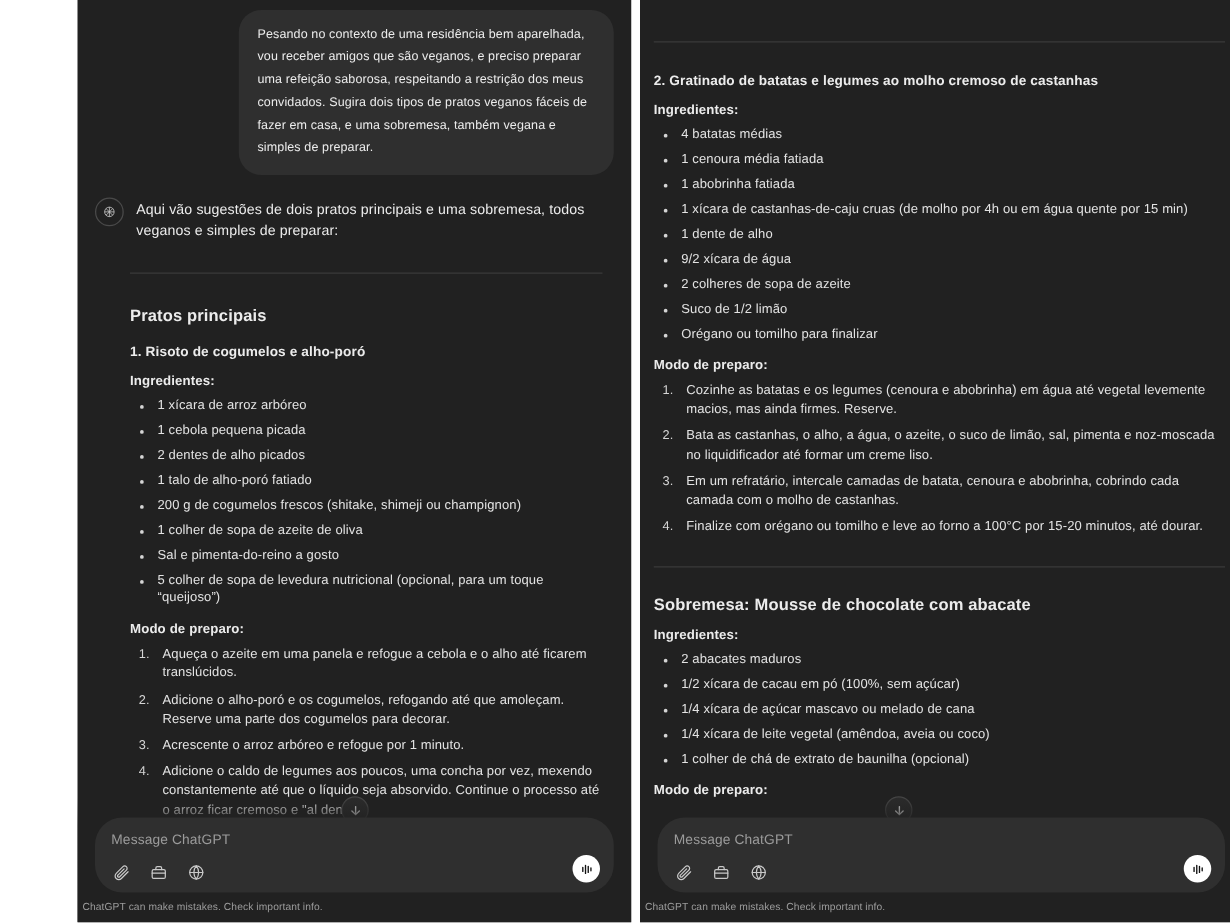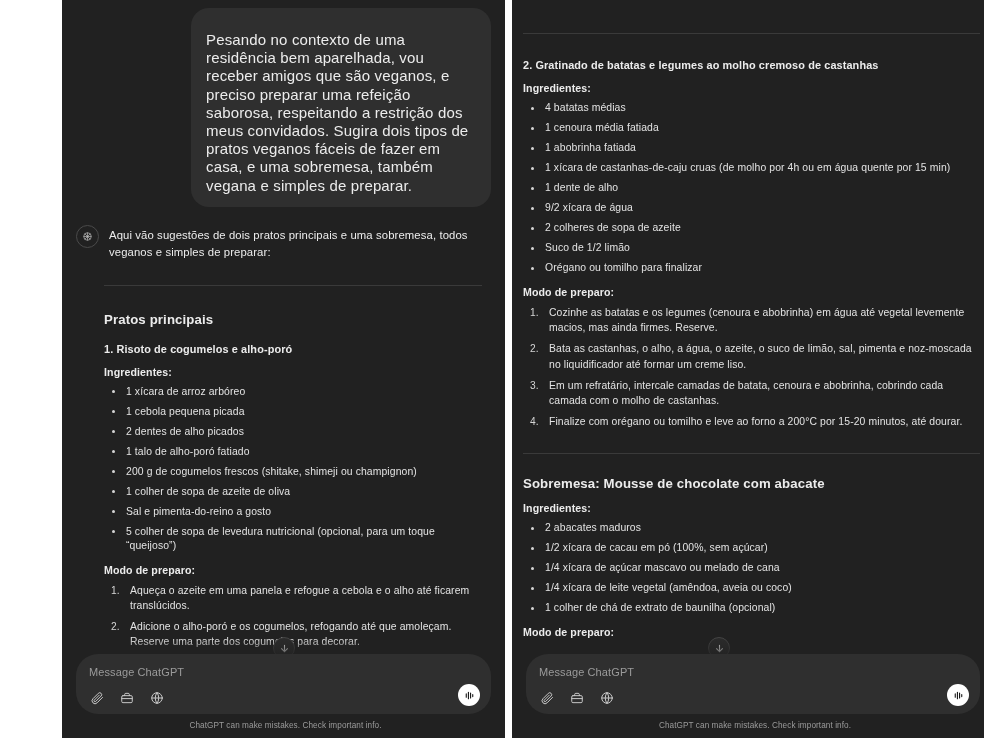--- a/index.html
+++ b/index.html
@@ -43,23 +43,23 @@
   
   .user-row {
     display: flex;
     justify-content: flex-end;
     padding: 8px 14px 0 0;
   }
   .user-bubble {
     background: #2f2f2f;
     color: #ececec;
     border-radius: 18px;
-    padding: 23px 15px 12px 15px;
+    padding: 11px 15px 12px 15px;
     max-width: 300px;
-    font-size: 15px;
+    font-size: 10px;
     line-height: 18.2px;
     letter-spacing: 0.01em;
   }
 
   
   .assistant-row {
     display: flex;
     align-items: flex-start;
     padding: 20px 20px 0 14px;
     gap: 10px;
@@ -212,21 +212,21 @@
     position: absolute;
     right: 11px; bottom: 8px;
     width: 22px; height: 22px;
     border-radius: 50%;
     background: #ffffff;
     display: flex; align-items: center; justify-content: center;
     cursor: pointer;
   }
   .voice-btn svg { display: block; }
   .footnote {
-    text-align: center;
+    text-align: left;
     color: #9b9b9b;
     font-size: 8.2px;
     letter-spacing: 0.01em;
     padding: 7px 0 8px 4px;
   }
 </style>
 </head>
 <body>
 
 <div class="stage">
@@ -349,21 +349,21 @@
             <li>Suco de 1/2 limão</li>
             <li>Orégano ou tomilho para finalizar</li>
           </ul>
 
           <div class="sub-label">Modo de preparo:</div>
 
           <ol class="step-list">
             <li>Cozinhe as batatas e os legumes (cenoura e abobrinha) em água até vegetal levemente macios, mas ainda firmes. Reserve.</li>
             <li>Bata as castanhas, o alho, a água, o azeite, o suco de limão, sal, pimenta e noz-moscada no liquidificador até formar um creme liso.</li>
             <li>Em um refratário, intercale camadas de batata, cenoura e abobrinha, cobrindo cada camada com o molho de castanhas.</li>
-            <li>Finalize com orégano ou tomilho e leve ao forno a 200°C por 15-20 minutos, até dourar.</li>
+            <li>Finalize com orégano ou tomilho e leve ao forno a 100°C por 15-20 minutos, até dourar.</li>
           </ol>
         </div>
 
         <div style="height:18px"></div>
         <div class="hr-right"></div>
 
         <div class="block-right">
           <h2 class="section-title" style="margin-top:22px">Sobremesa: Mousse de chocolate com abacate</h2>
 
           <div class="sub-label">Ingredientes:</div>

